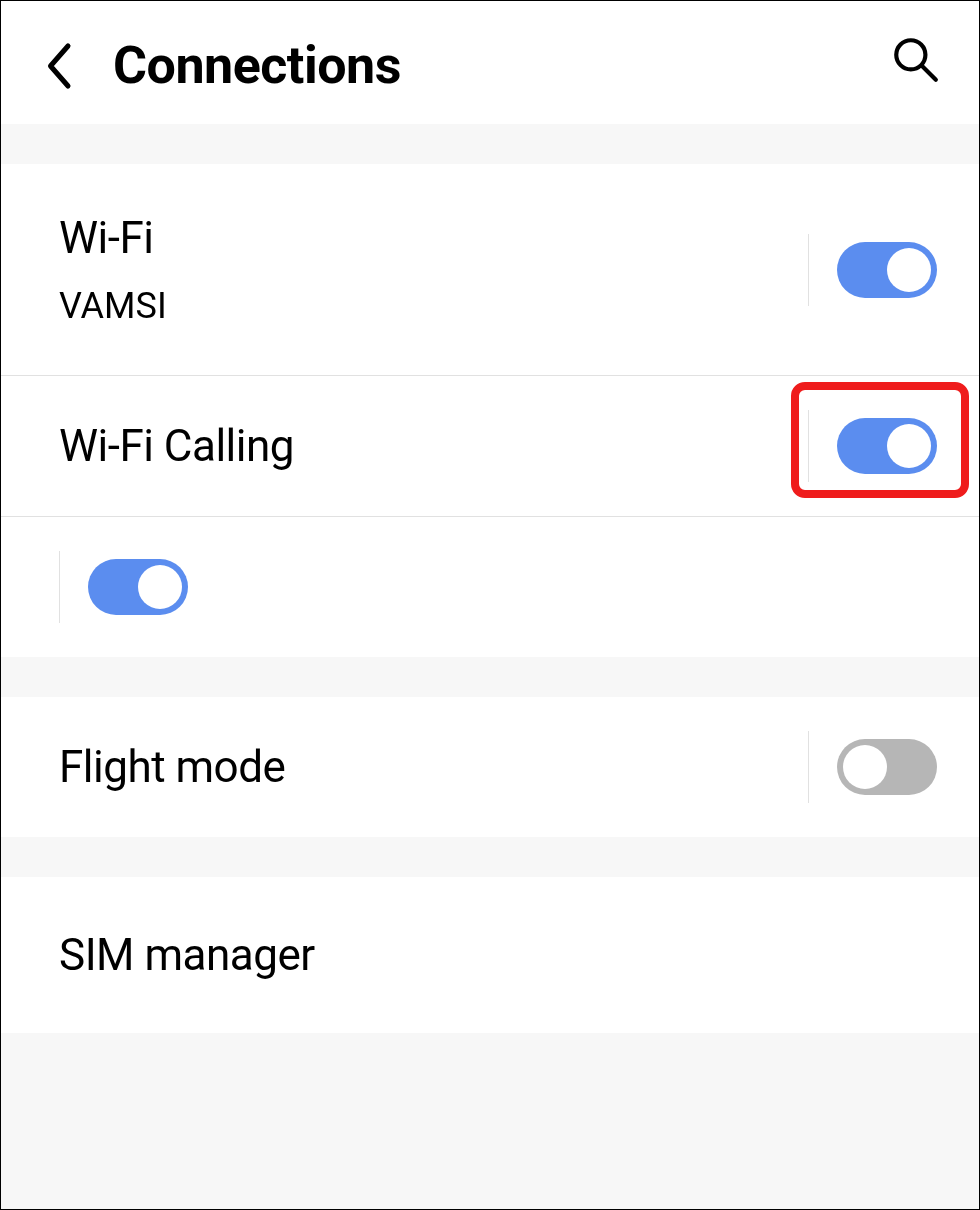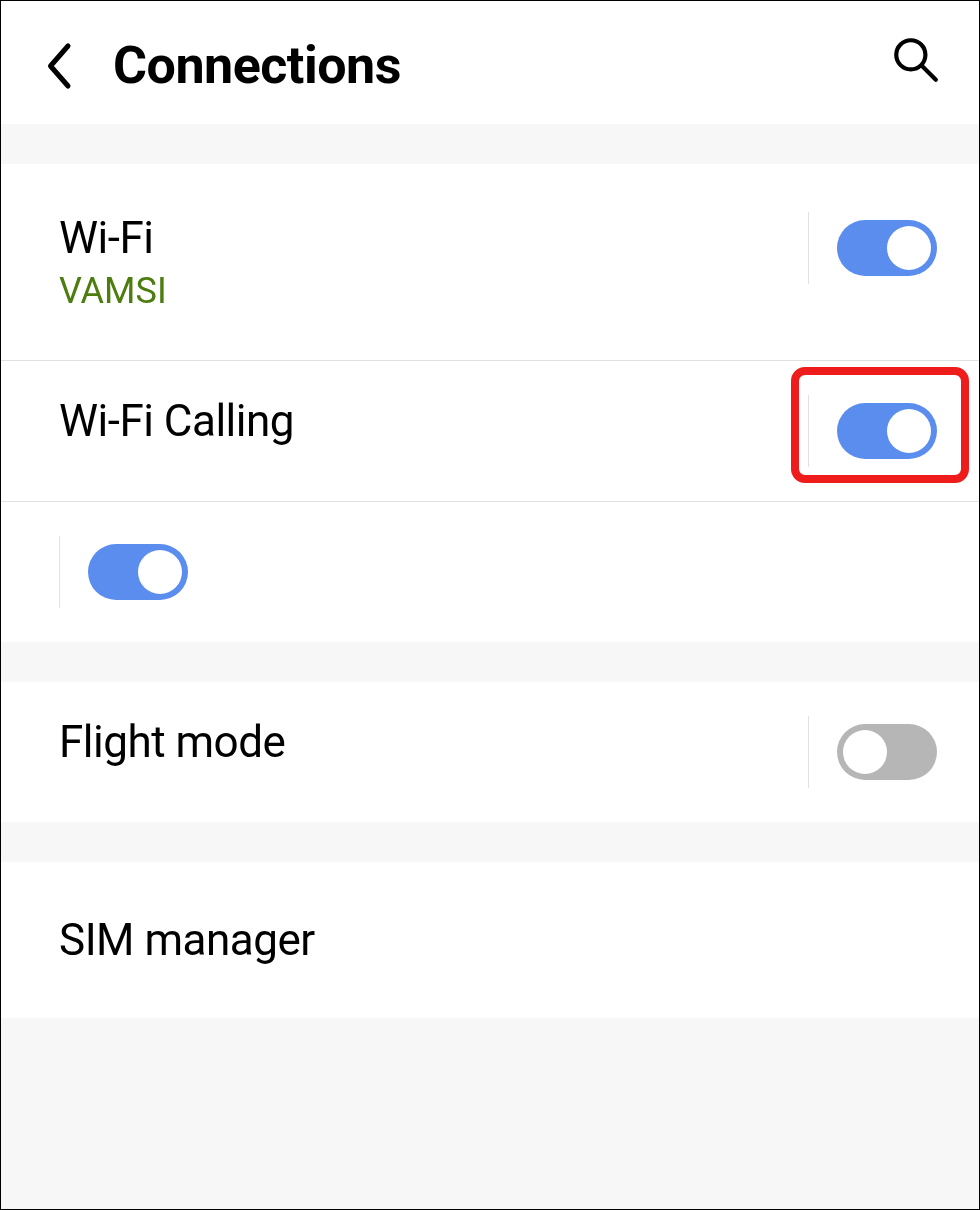--- a/index.html
+++ b/index.html
@@ -46,21 +46,21 @@
       cursor: pointer;
     }
     .search-btn svg { width: 50px; height: 50px; }
     .section {
       background: #fff;
       margin-top: 40px;
     }
     .section:first-of-type { margin-top: 40px; }
     .row {
       display: flex;
-      align-items: flex-start;
+      align-items: center;
       padding: 34px 42px 34px 58px;
       border-bottom: 1px solid #e1e1e1;
       position: relative;
       cursor: pointer;
       min-height: 120px;
     }
     .row:last-child { border-bottom: none; }
     .row-text {
       display: flex;
       flex-direction: column;
@@ -68,22 +68,22 @@
     }
     .row-label {
       font-size: 44px;
       font-weight: 400;
       color: #000;
       letter-spacing: -0.5px;
     }
     .row-sublabel {
       font-size: 36px;
       font-weight: 400;
-      color: #4d7c0f;
-      margin-top: 6px;
+      color: #000000;
+      margin-top: 21px;
       letter-spacing: 0px;
     }
     .toggle-wrap {
       display: flex;
       align-items: center;
       padding-left: 28px;
       border-left: 1px solid #e1e1e1;
       height: 72px;
     }
     .toggle {

